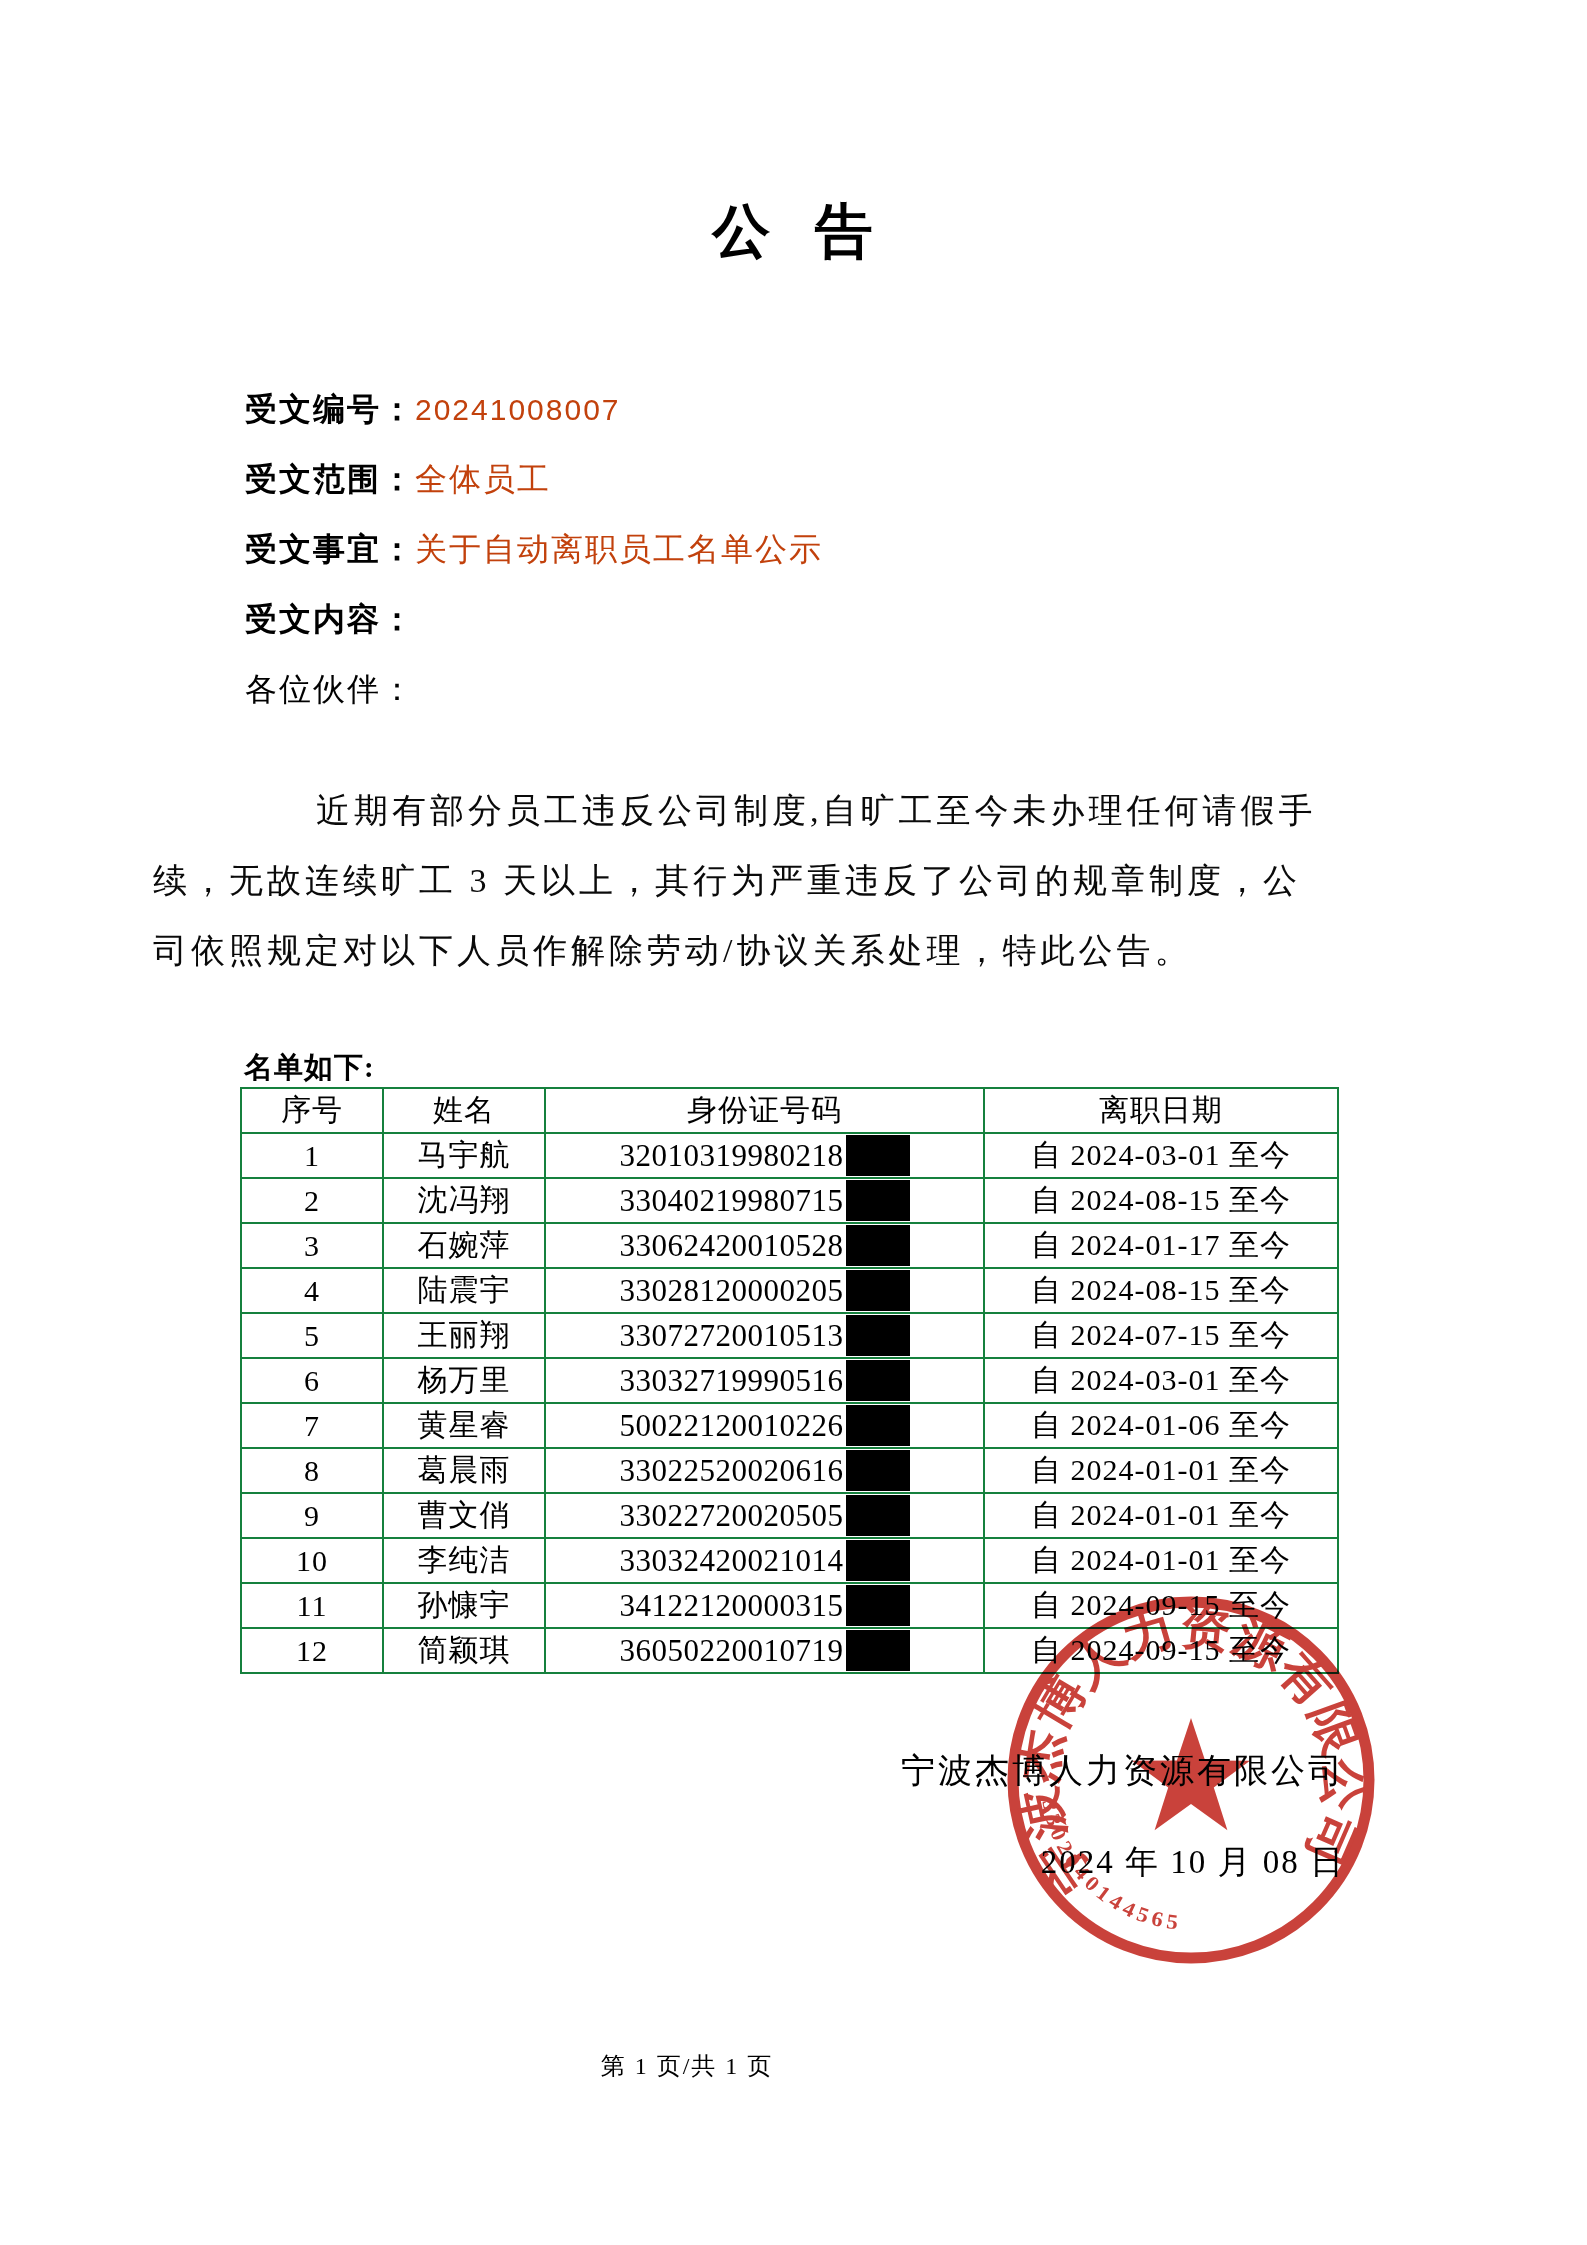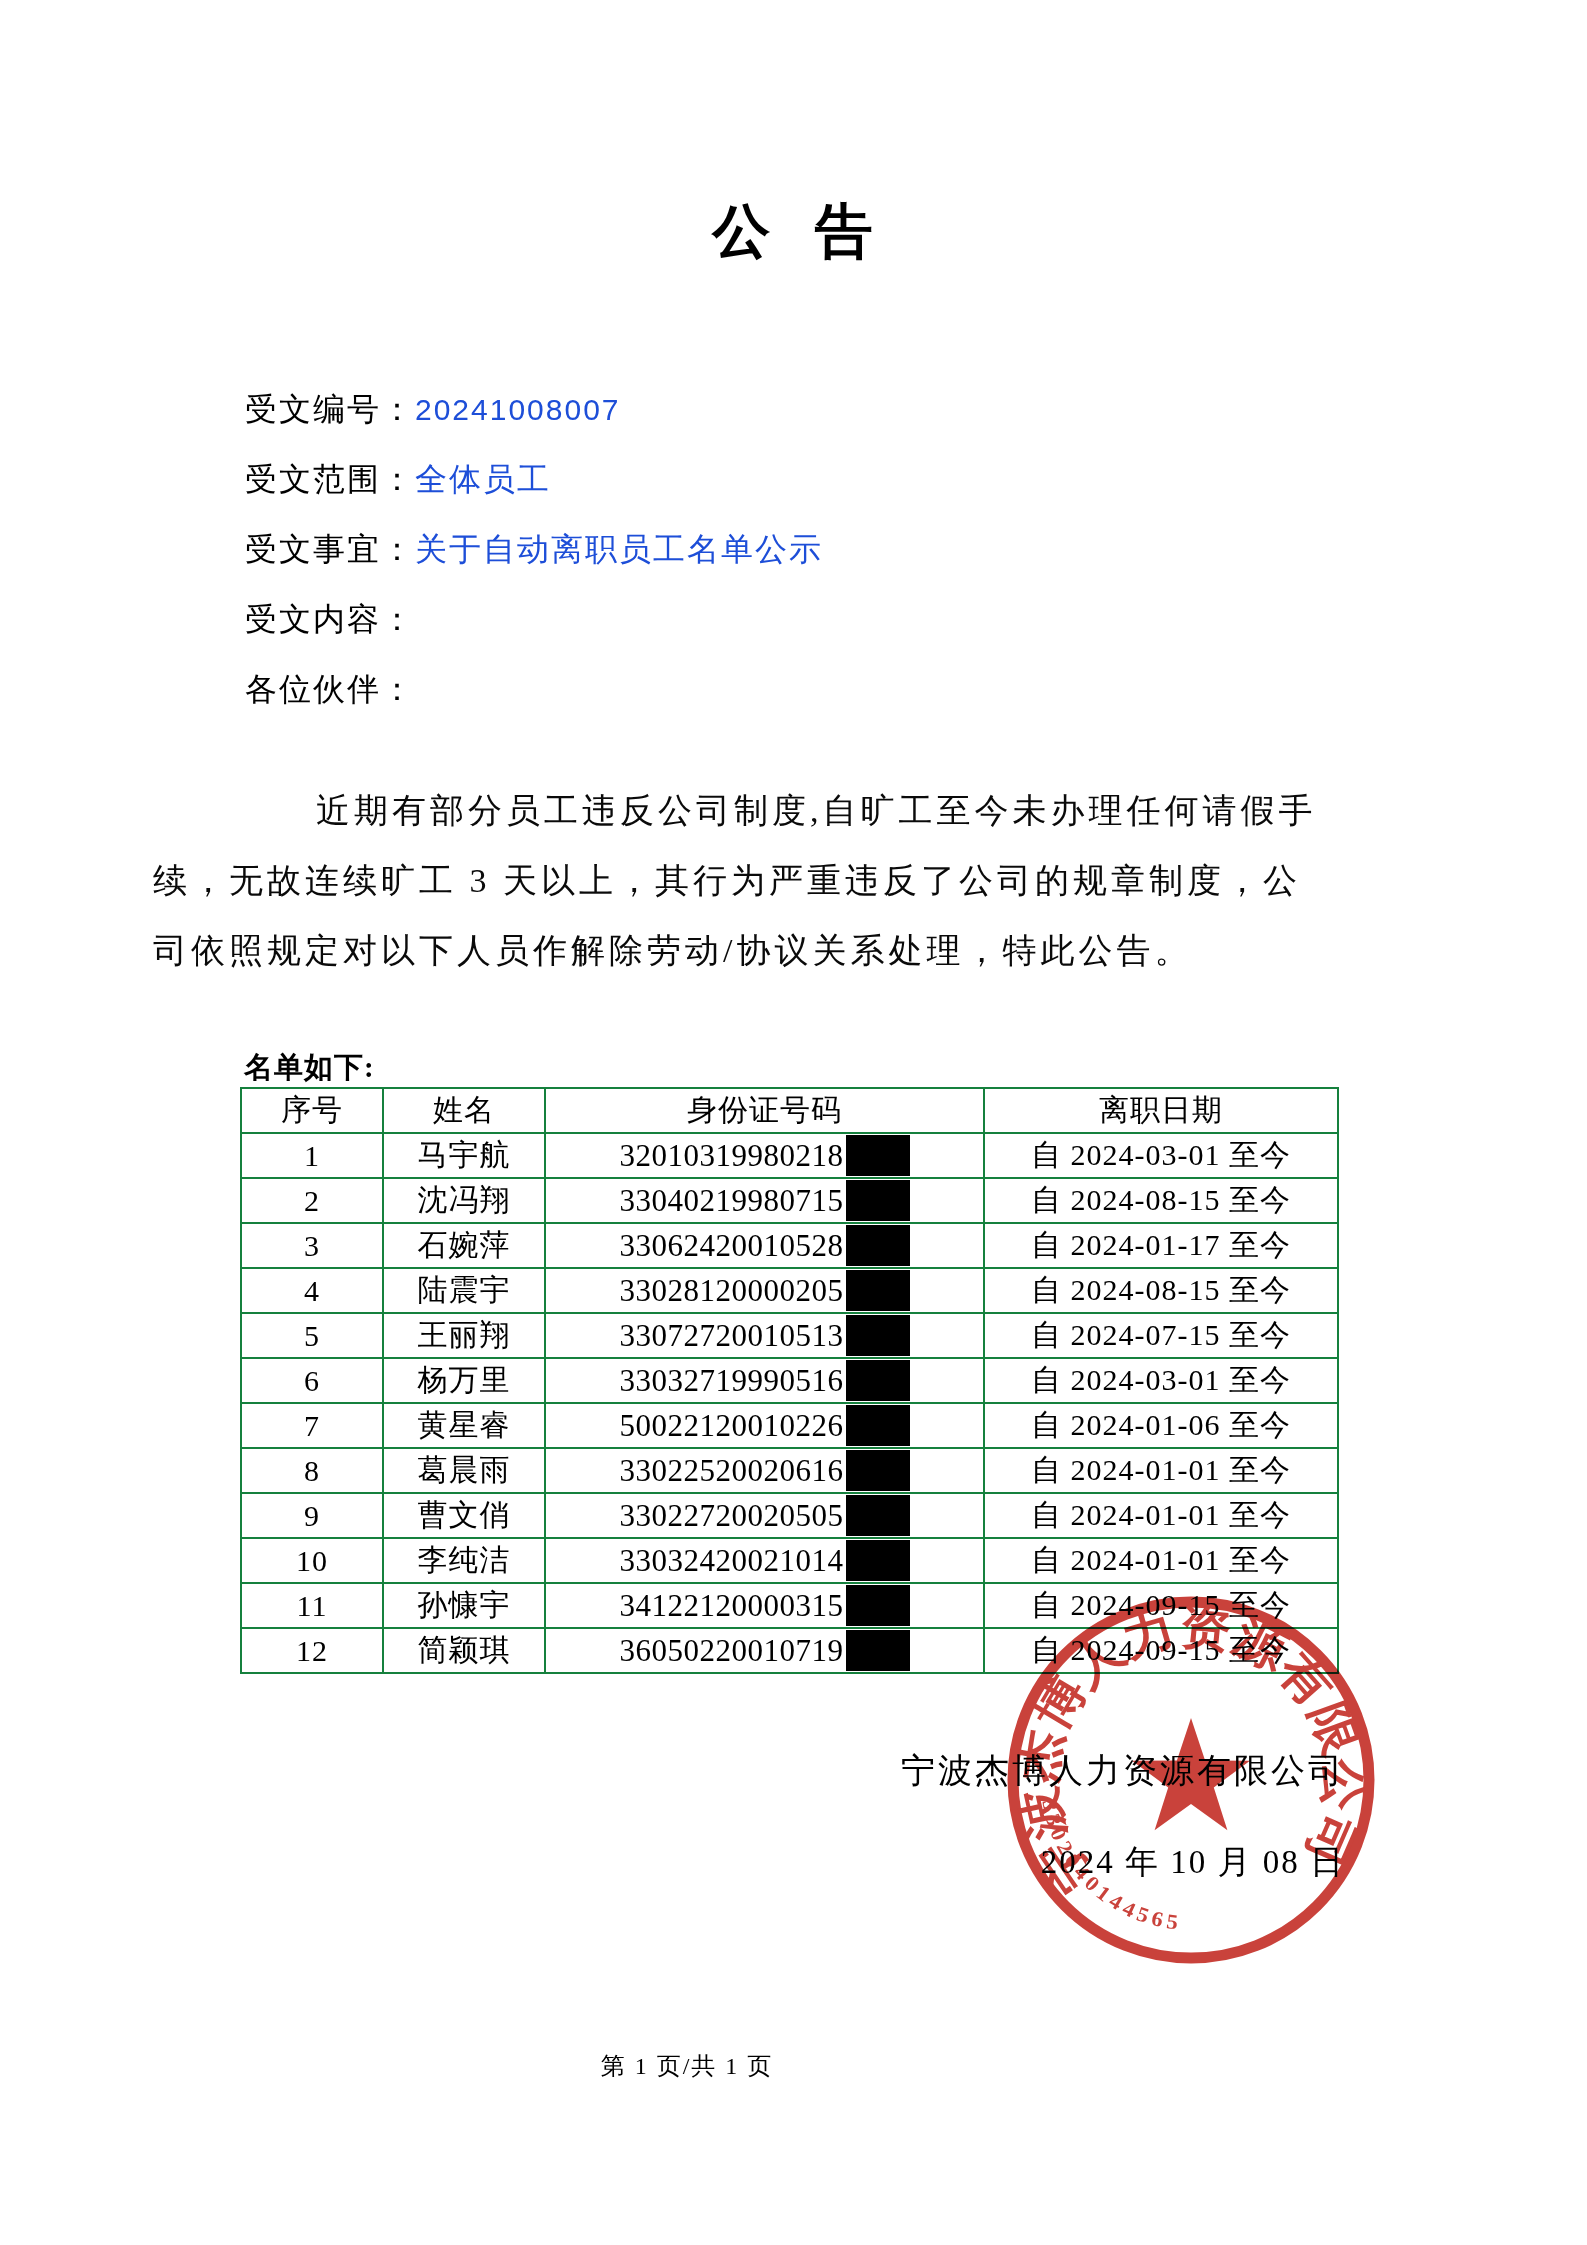--- a/index.html
+++ b/index.html
@@ -9,22 +9,22 @@
     overflow:hidden;
   }
   .abs{position:absolute;}
   
   .doc-title{
     top:193px;left:0;width:1587px;text-align:center;
     font-size:58px;font-weight:bold;word-spacing:26px;letter-spacing:2px;
   }
   
   .field-line{left:245px;font-size:32px;white-space:nowrap;}
-  .field-line .lbl{font-weight:normal;letter-spacing:2px;}
-  .field-line .val{color:#1d4ed8;letter-spacing:2px;}
+  .field-line .lbl{font-weight:bold;letter-spacing:2px;}
+  .field-line .val{color:#c2410c;letter-spacing:2px;}
   .val-sans{font-family:"Liberation Sans",sans-serif;font-size:30px;letter-spacing:0.5px;}
   .greeting{left:245px;top:668px;font-size:32px;letter-spacing:2px;}
   
   .para-line{left:153px;font-size:34px;letter-spacing:4px;white-space:nowrap;color:#0a0a0a;text-align:right;}
   .para-indent{left:316px;}
   
   .list-label{left:244px;top:1048px;font-size:29px;font-weight:bold;letter-spacing:1px;}
   
   table.roster{
     position:absolute;left:240px;top:1087px;width:1097px;

